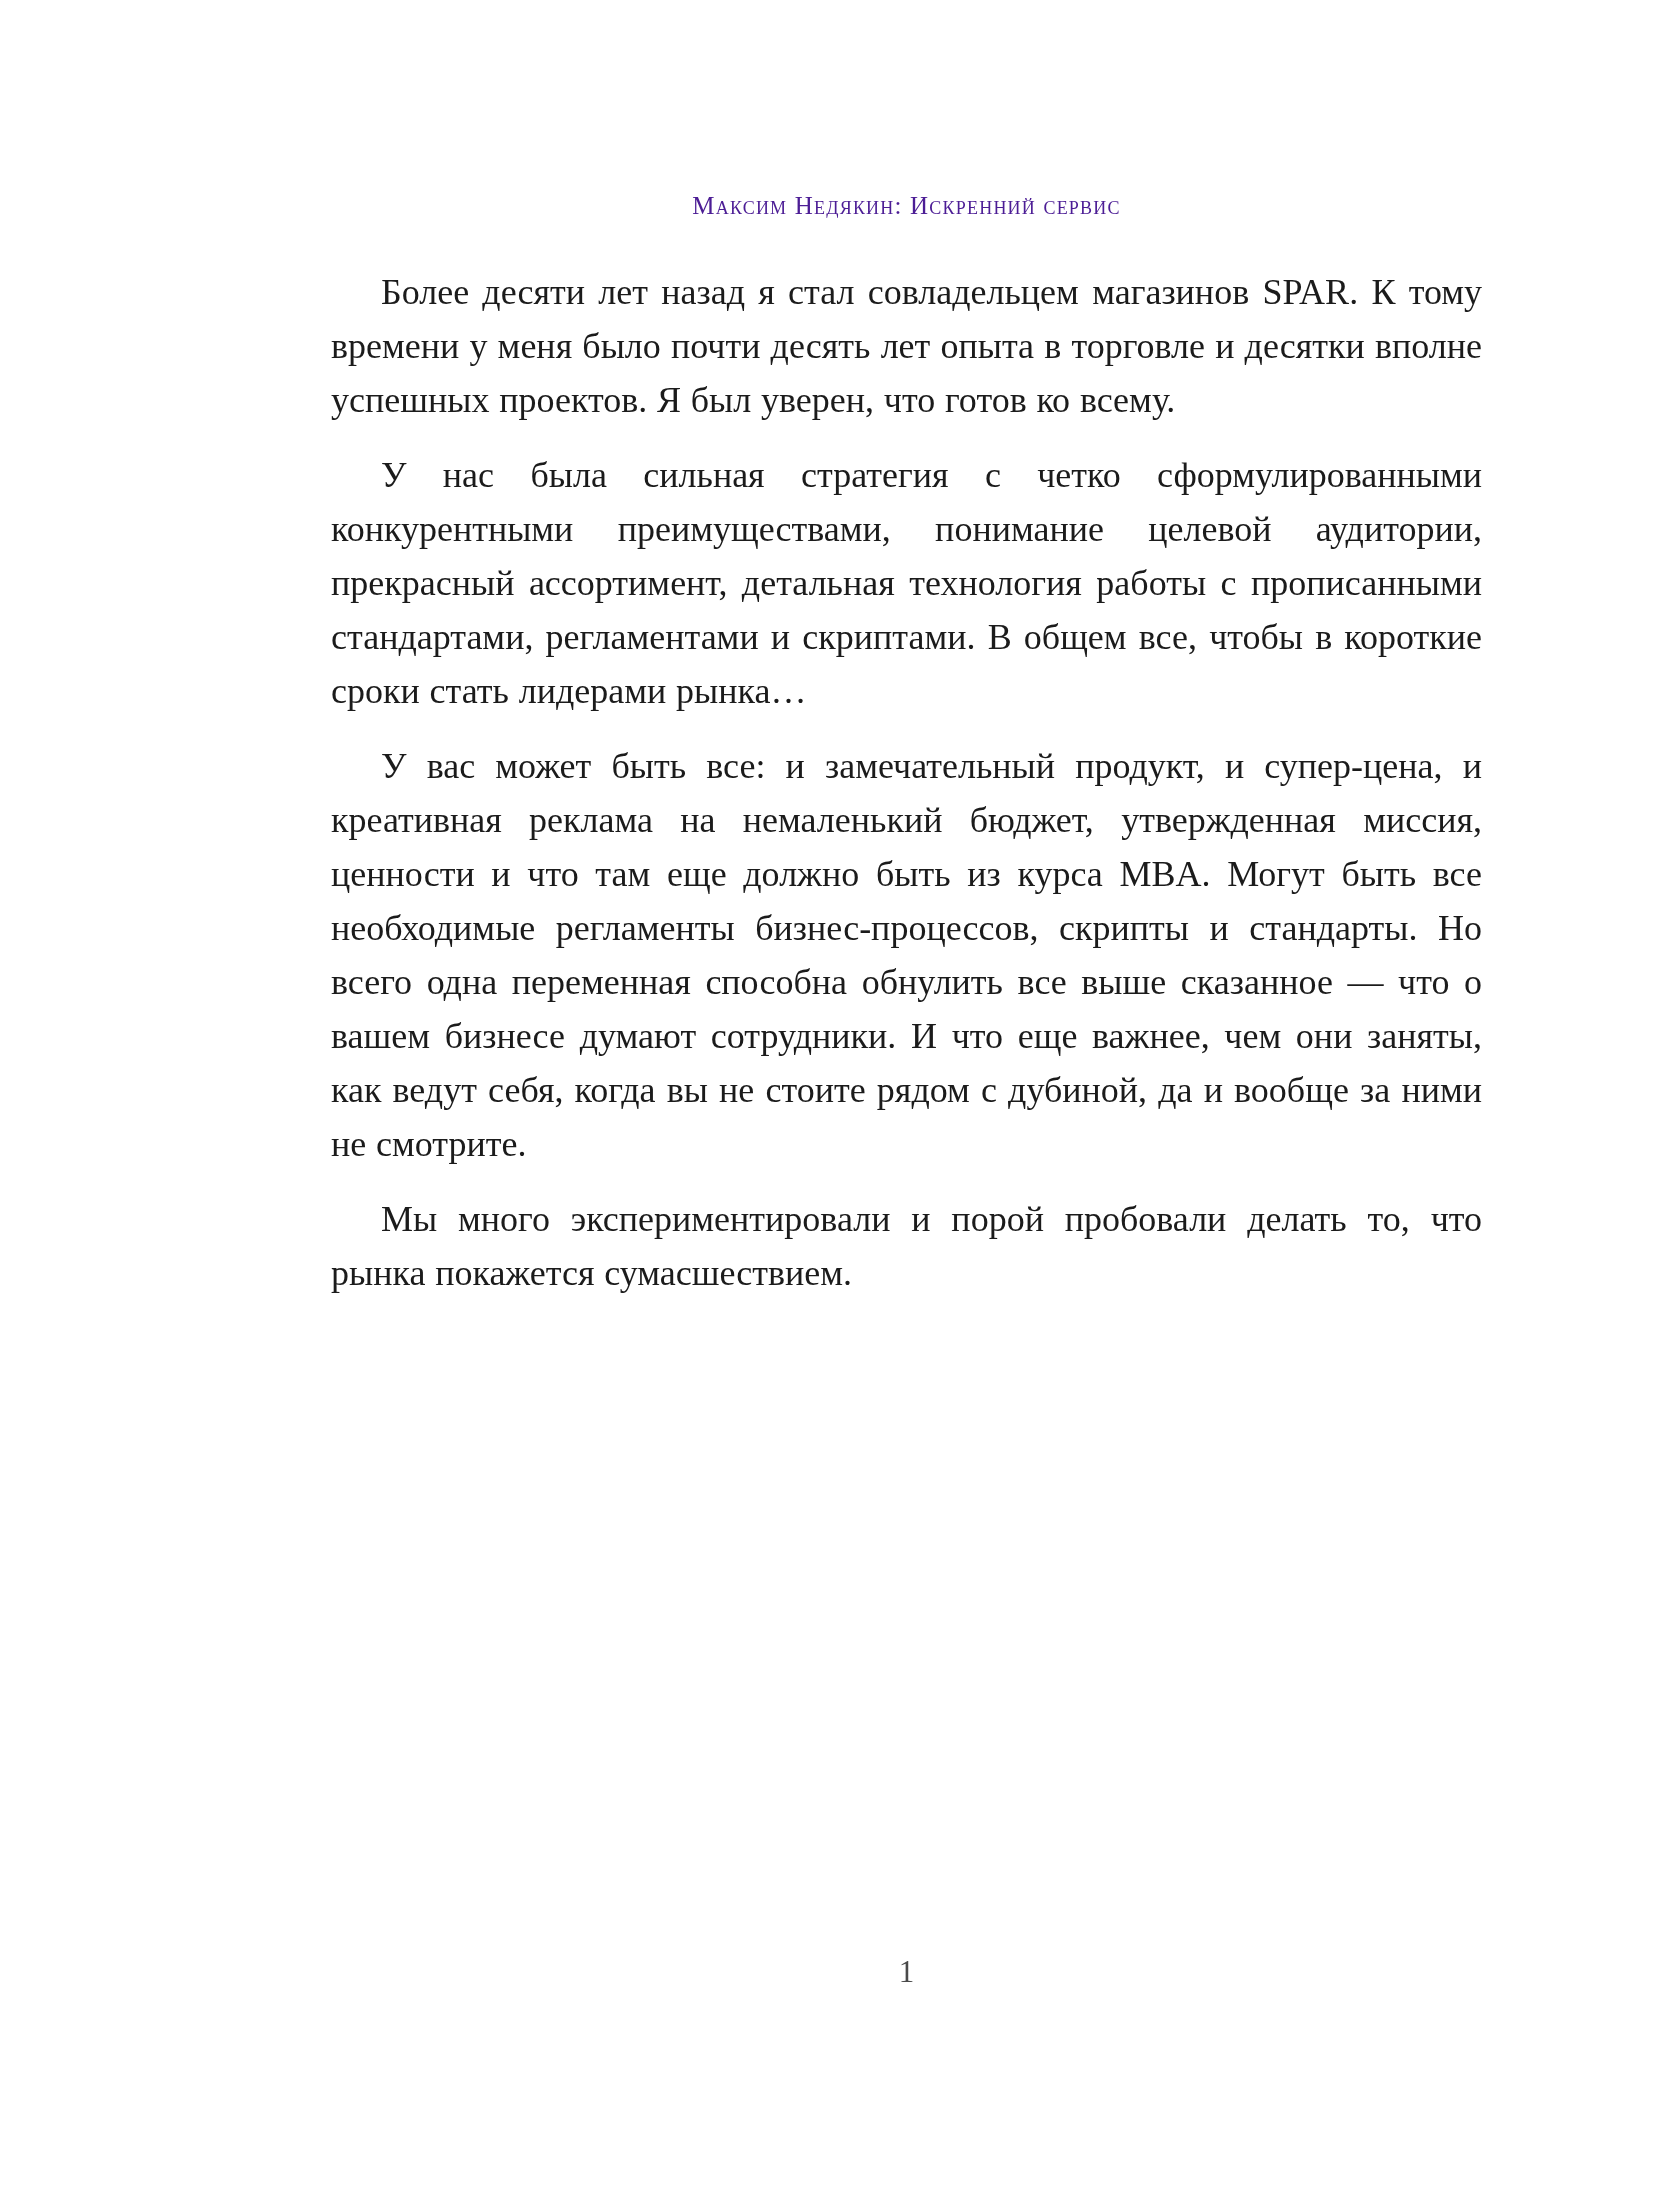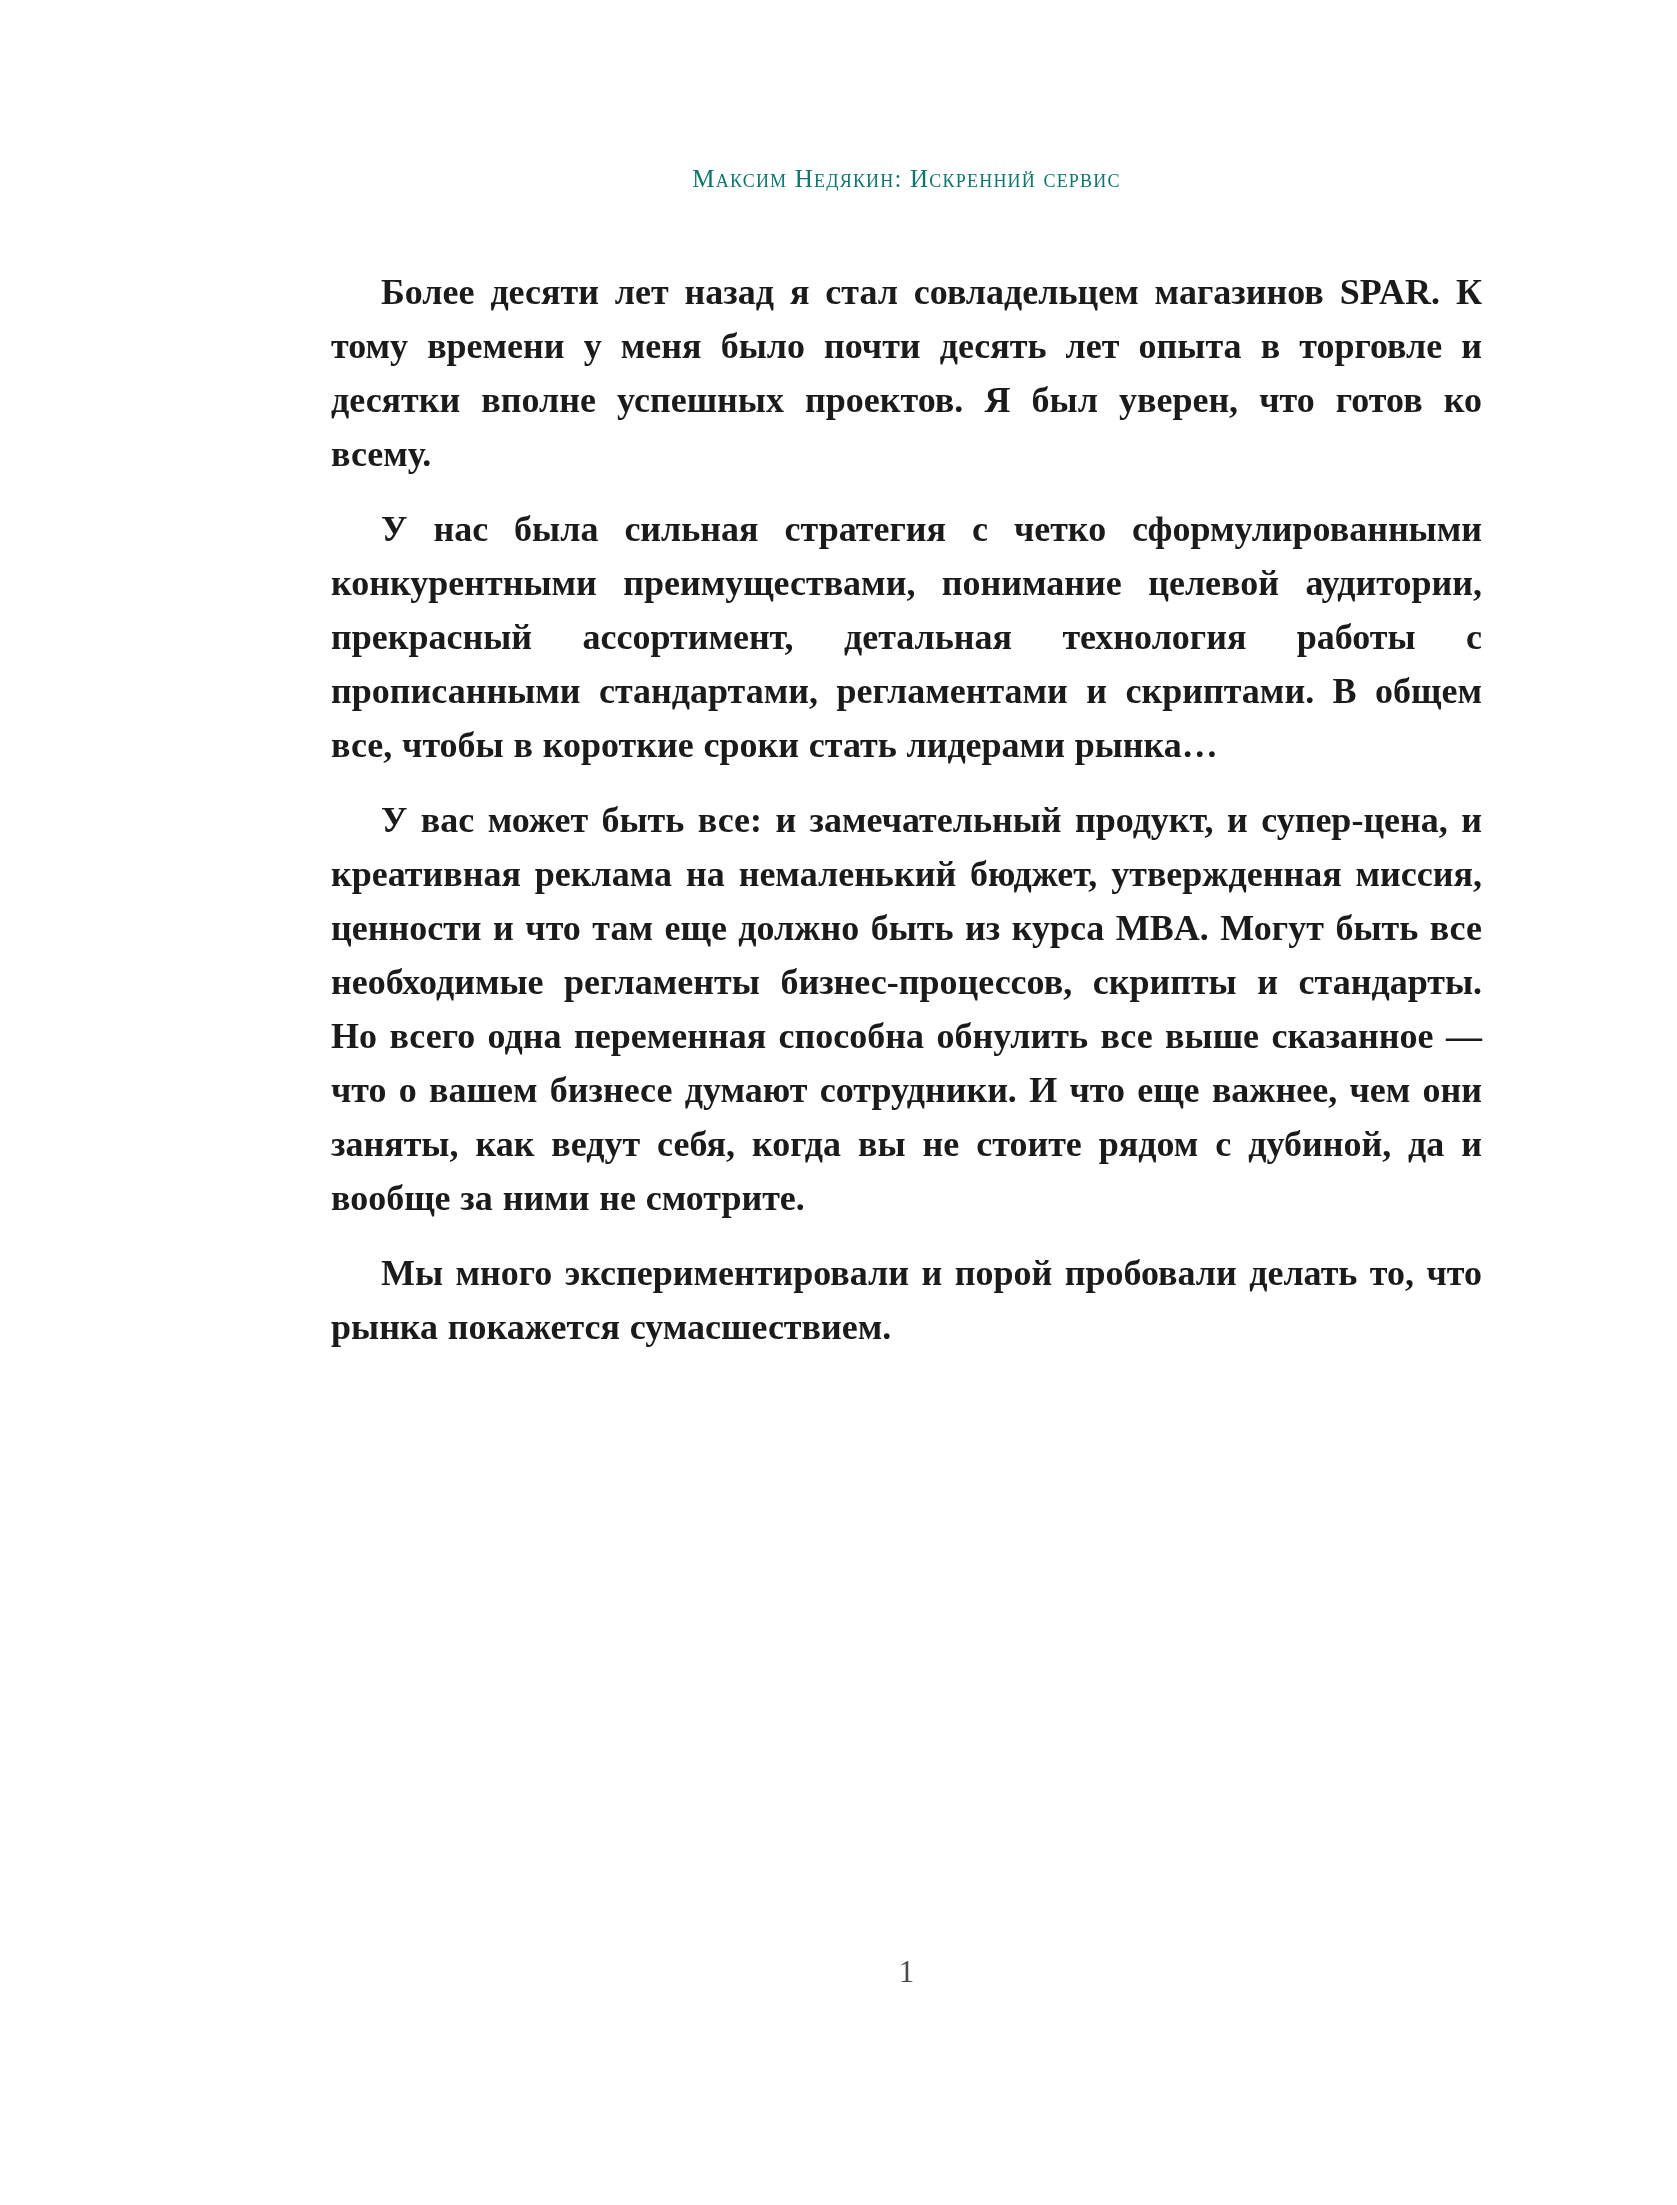--- a/index.html
+++ b/index.html
@@ -15,46 +15,45 @@
       color: #1b1b1b;
     }
     .page {
       position: absolute;
       inset: 0;
       background: #ffffff;
       overflow: hidden;
     }
     .running-header {
       position: absolute;
-      top: 165px;
+      top: 192px;
       left: 331px;
       width: 1151px;
       text-align: center;
       font-variant: small-caps;
       letter-spacing: 1.2px;
       font-size: 25px;
-      color: #0f766e;
+      color: #4c1d95;
       white-space: nowrap;
     }
     .body-text {
       position: absolute;
       top: 265px;
       left: 331px;
       width: 1151px;
       font-size: 36px;
       line-height: 54px;
       text-align: justify;
       hyphens: auto;
       -webkit-hyphens: auto;
       word-spacing: 0.8px;
     }
     .body-text p {
       margin: 0 0 21px 0;
       text-indent: 50px;
-      font-weight: bold;
     }
     .page-number {
       position: absolute;
       top: 1954px;
       left: 331px;
       width: 1151px;
       text-align: center;
       font-size: 31px;
       color: #4a4a4a;
     }

